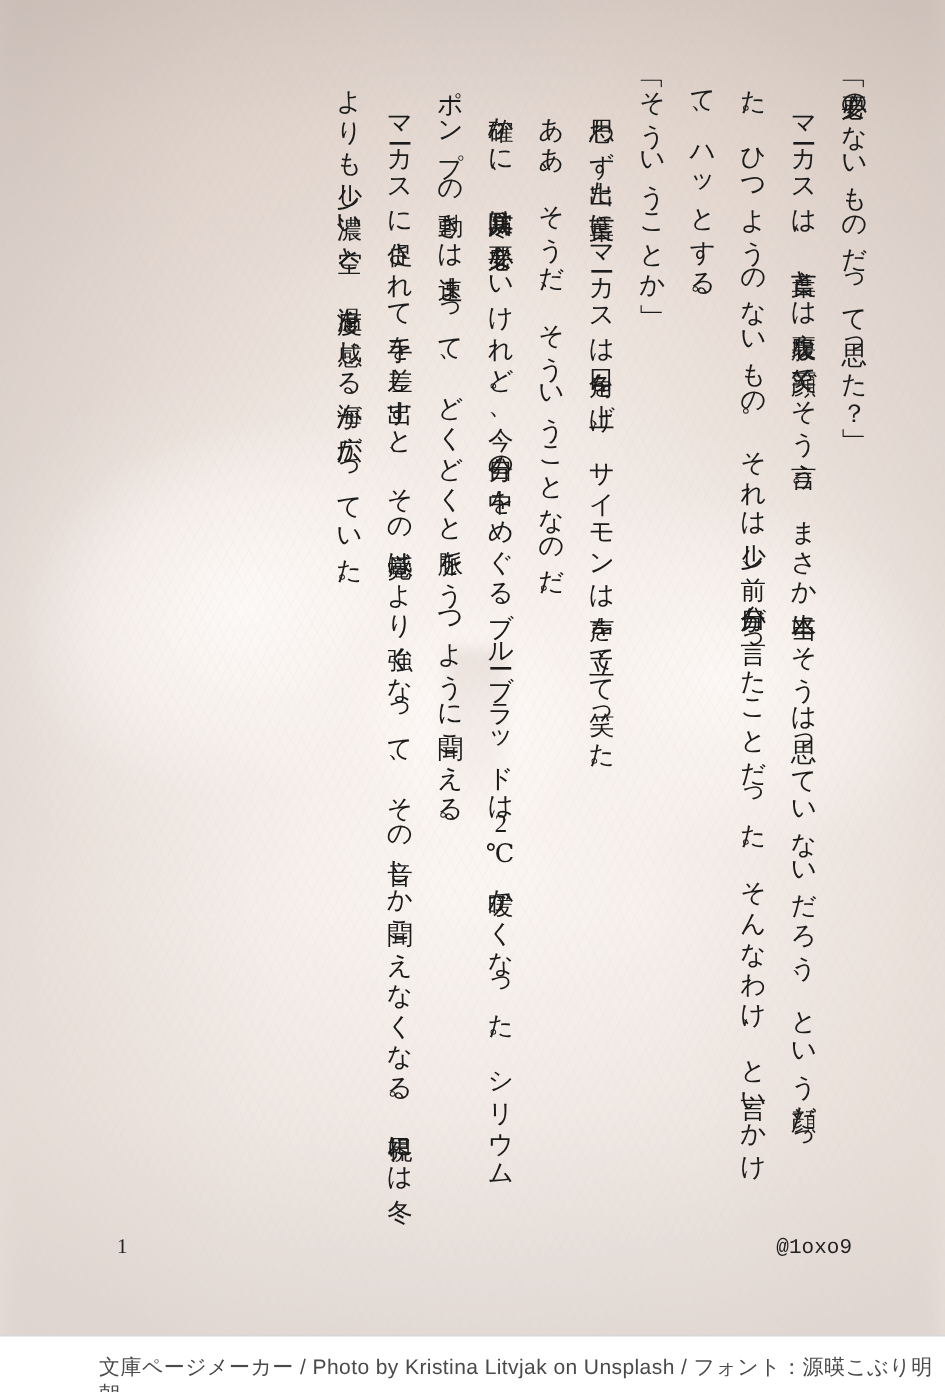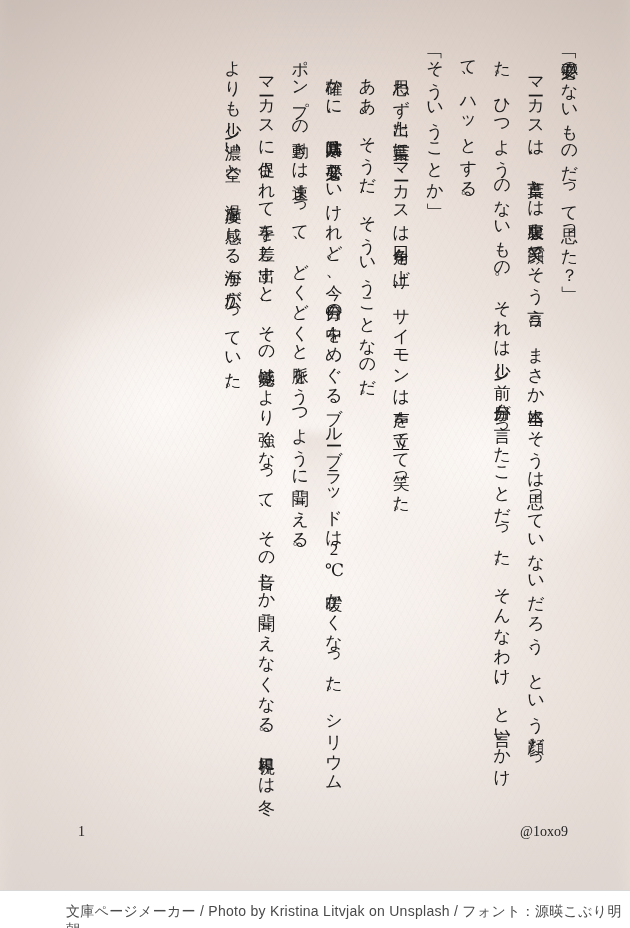--- a/index.html
+++ b/index.html
@@ -145,21 +145,21 @@
     font-size: 14px;
     color: #222;
     font-family: "Liberation Serif", "DejaVu Serif", serif;
   }
   .handle {
     position: absolute;
     right: 62px;
     top: 824px;
     font-size: 14px;
     color: #222;
-    font-family: Liberation Serif, serif;
+    font-family: Liberation Mono, monospace;
   }
   .divider {
     position: absolute;
     left: 0;
     top: 890px;
     width: 630px;
     height: 1px;
     background: #d8d8d8;
   }
   .credit {

